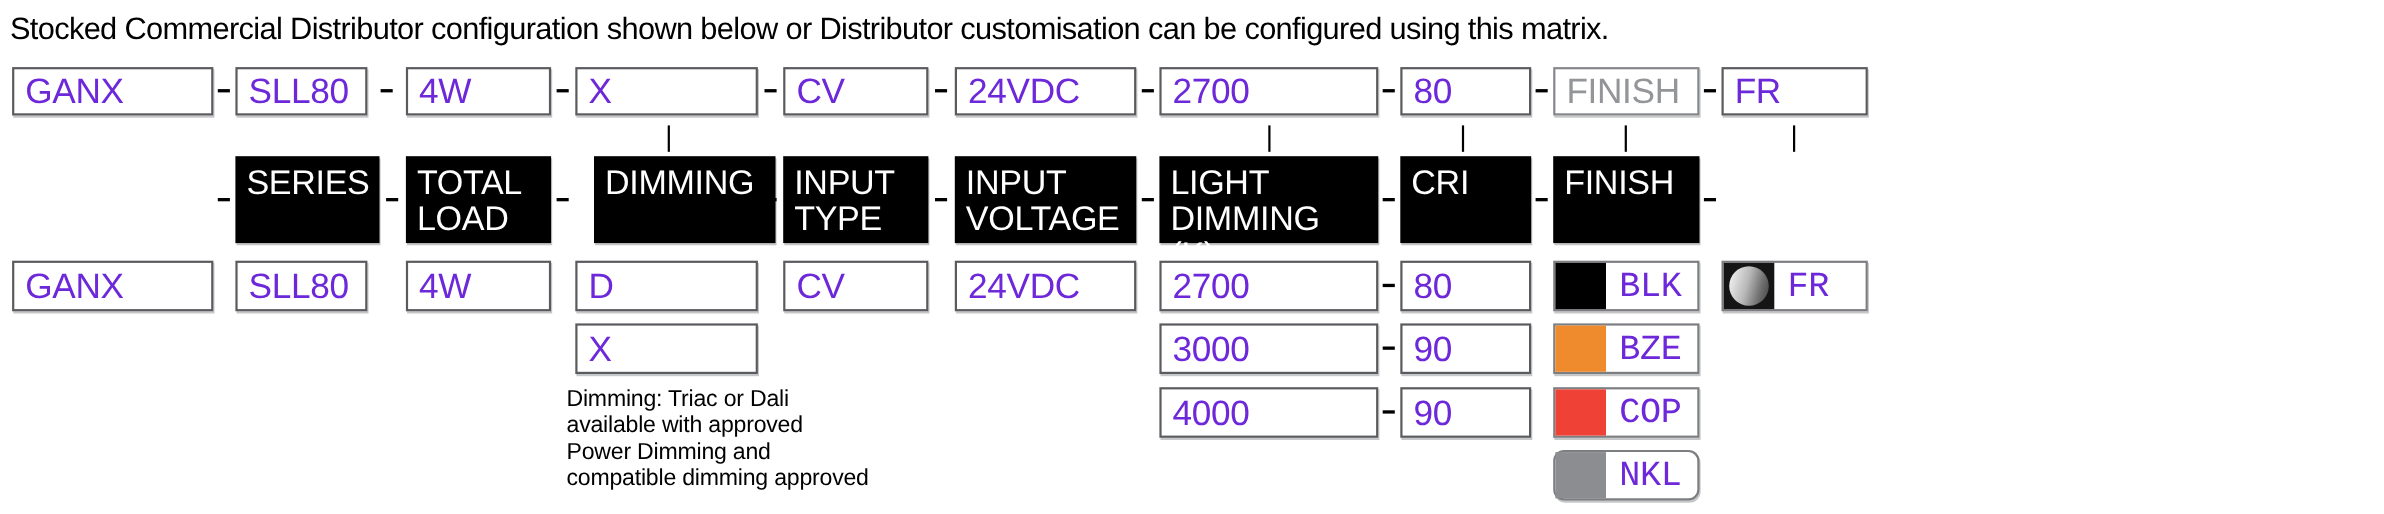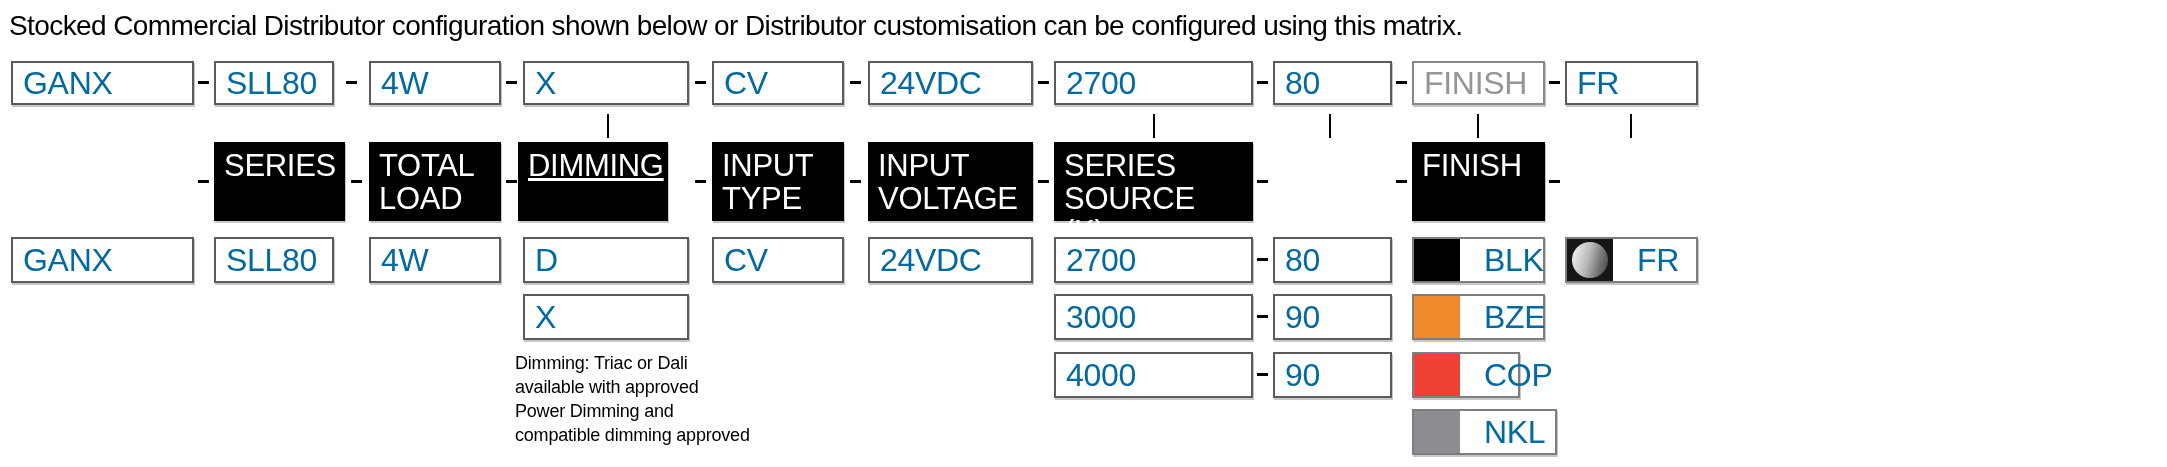--- a/index.html
+++ b/index.html
@@ -2,45 +2,45 @@
 <html><head>
 <meta charset="utf-8">
 <style>
   html,body { margin:0; padding:0; background:#ffffff; }
   body { width:2167px; height:467px; font-family:"Liberation Sans", sans-serif; }
   .canvas { position:relative; width:2167px; height:467px; background:#fff; overflow:hidden; }
 
   .title { position:absolute; left:9px; top:10px; font-size:28px; letter-spacing:-0.6px; color:#000; white-space:nowrap; }
 
   .box { position:absolute; background:#fff; border:2px solid #5a5b5e; box-sizing:border-box;
-         display:flex; align-items:center; font-size:32px; letter-spacing:-0.3px; color:#0369a1;
+         display:flex; align-items:center; font-size:32px; letter-spacing:-0.3px; color:#6d28d9;
          box-shadow:1px 2px 0 #c6c7c9; }
   .value-box { padding-left:10px; }
   .row1 { top:61px; height:44px; }
   .placeholder { color:#939598; border-color:#85878a; }
 
   .header-box { position:absolute; top:142px; height:79px; background:#000; color:#fff;
                 font-size:31px; line-height:33px; padding:7px 10px 0 10px; box-sizing:border-box;
                 letter-spacing:-0.3px; box-shadow:1px 2px 0 #c6c7c9; }
 
   .dash { position:absolute; width:11px; height:3px; background:#000; }
   .vline { position:absolute; top:114px; width:2px; height:24px; background:#000; }
 
   .opt { height:46px; }
 
   .swatch-box { padding:0; border-color:#7d7e81; }
   .swatch { flex:0 0 46px; width:46px; height:100%; }
-  .swatch-label { padding-left:24px; }
+  .swatch-label { padding-left:12px;font-family:Liberation Mono, monospace; }
 
   .lens-chip { flex:0 0 46px; width:46px; height:100%; background:#151515;
                display:flex; align-items:center; justify-content:center; }
   .lens-circle { width:36px; height:36px; border-radius:50%;
                  background:linear-gradient(105deg,#ededed 8%,#b8b8b8 45%,#6e6e6e 76%,#414141 100%); }
 
-  .note { position:absolute; left:515px; top:351px; font-size:18px; line-height:24px;
+  .note { position:absolute; left:515px; top:351px; font-size:21px; line-height:24px;
           letter-spacing:-0.2px; color:#000; }
   .note span { display:block; }
 </style>
 </head>
 <body>
 
 <div class="canvas">
 
   <div class="title">Stocked Commercial Distributor configuration shown below or Distributor customisation can be configured using this matrix.</div>
 
@@ -66,24 +66,25 @@
   <div class="dash" style="left:1549px;top:81px;"></div>
 
   <div class="vline" style="left:607px;"></div>
   <div class="vline" style="left:1153px;"></div>
   <div class="vline" style="left:1329px;"></div>
   <div class="vline" style="left:1477px;"></div>
   <div class="vline" style="left:1630px;"></div>
 
   <div class="header-box" style="left:214px;width:131px;text-align:center;">SERIES</div>
   <div class="header-box" style="left:369px;width:132px;">TOTAL LOAD</div>
-  <div class="header-box" style="left:518px;width:150px;text-decoration:underline;">DIMMING</div>
+  <div class="header-box" style="left:540px;width:165px;">DIMMING</div>
   <div class="header-box" style="left:868px;width:165px;">INPUT VOLTAGE</div>
   <div class="header-box" style="left:712px;width:132px;">INPUT TYPE</div>
-  <div class="header-box" style="left:1054px;width:199px;">SERIES SOURCE (K)</div>
+  <div class="header-box" style="left:1054px;width:199px;">LIGHT DIMMING (K)</div>
+  <div class="header-box" style="left:1273px;width:119px;">CRI</div>
   <div class="header-box" style="left:1412px;width:133px;">FINISH</div>
 
   <div class="dash" style="left:198px;top:180px;"></div>
   <div class="dash" style="left:351px;top:180px;"></div>
   <div class="dash" style="left:506px;top:180px;"></div>
   <div class="dash" style="left:695px;top:180px;"></div>
   <div class="dash" style="left:850px;top:180px;"></div>
   <div class="dash" style="left:1038px;top:180px;"></div>
   <div class="dash" style="left:1257px;top:180px;"></div>
   <div class="dash" style="left:1396px;top:180px;"></div>
@@ -110,25 +111,25 @@
   <div class="dash" style="left:1257px;top:373px;"></div>
 
   <div class="box swatch-box opt" style="left:1412px;top:237px;width:133px;">
     <span class="swatch" style="background-color: rgb(0, 0, 0);"></span>
     <span class="swatch-label">BLK</span>
   </div>
   <div class="box swatch-box opt" style="left:1412px;top:294px;width:133px;">
     <span class="swatch" style="background-color: rgb(239, 139, 45);"></span>
     <span class="swatch-label">BZE</span>
   </div>
-  <div class="box swatch-box opt" style="left:1412px;top:352px;width:108px;">
+  <div class="box swatch-box opt" style="left:1412px;top:352px;width:133px;">
     <span class="swatch" style="background-color: rgb(239, 65, 54);"></span>
     <span class="swatch-label">COP</span>
   </div>
-  <div class="box swatch-box opt" style="left:1412px;top:409px;width:145px;">
+  <div class="box swatch-box opt" style="left:1412px;top:409px;width:133px;border-radius:10px;">
     <span class="swatch" style="background-color: rgb(139, 141, 144);"></span>
     <span class="swatch-label">NKL</span>
   </div>
 
   <div class="box swatch-box opt" style="left:1565px;top:237px;width:133px;">
     <span class="lens-chip">
         <span class="lens-circle"></span>
       </span>
     <span class="swatch-label">FR</span>
   </div>

